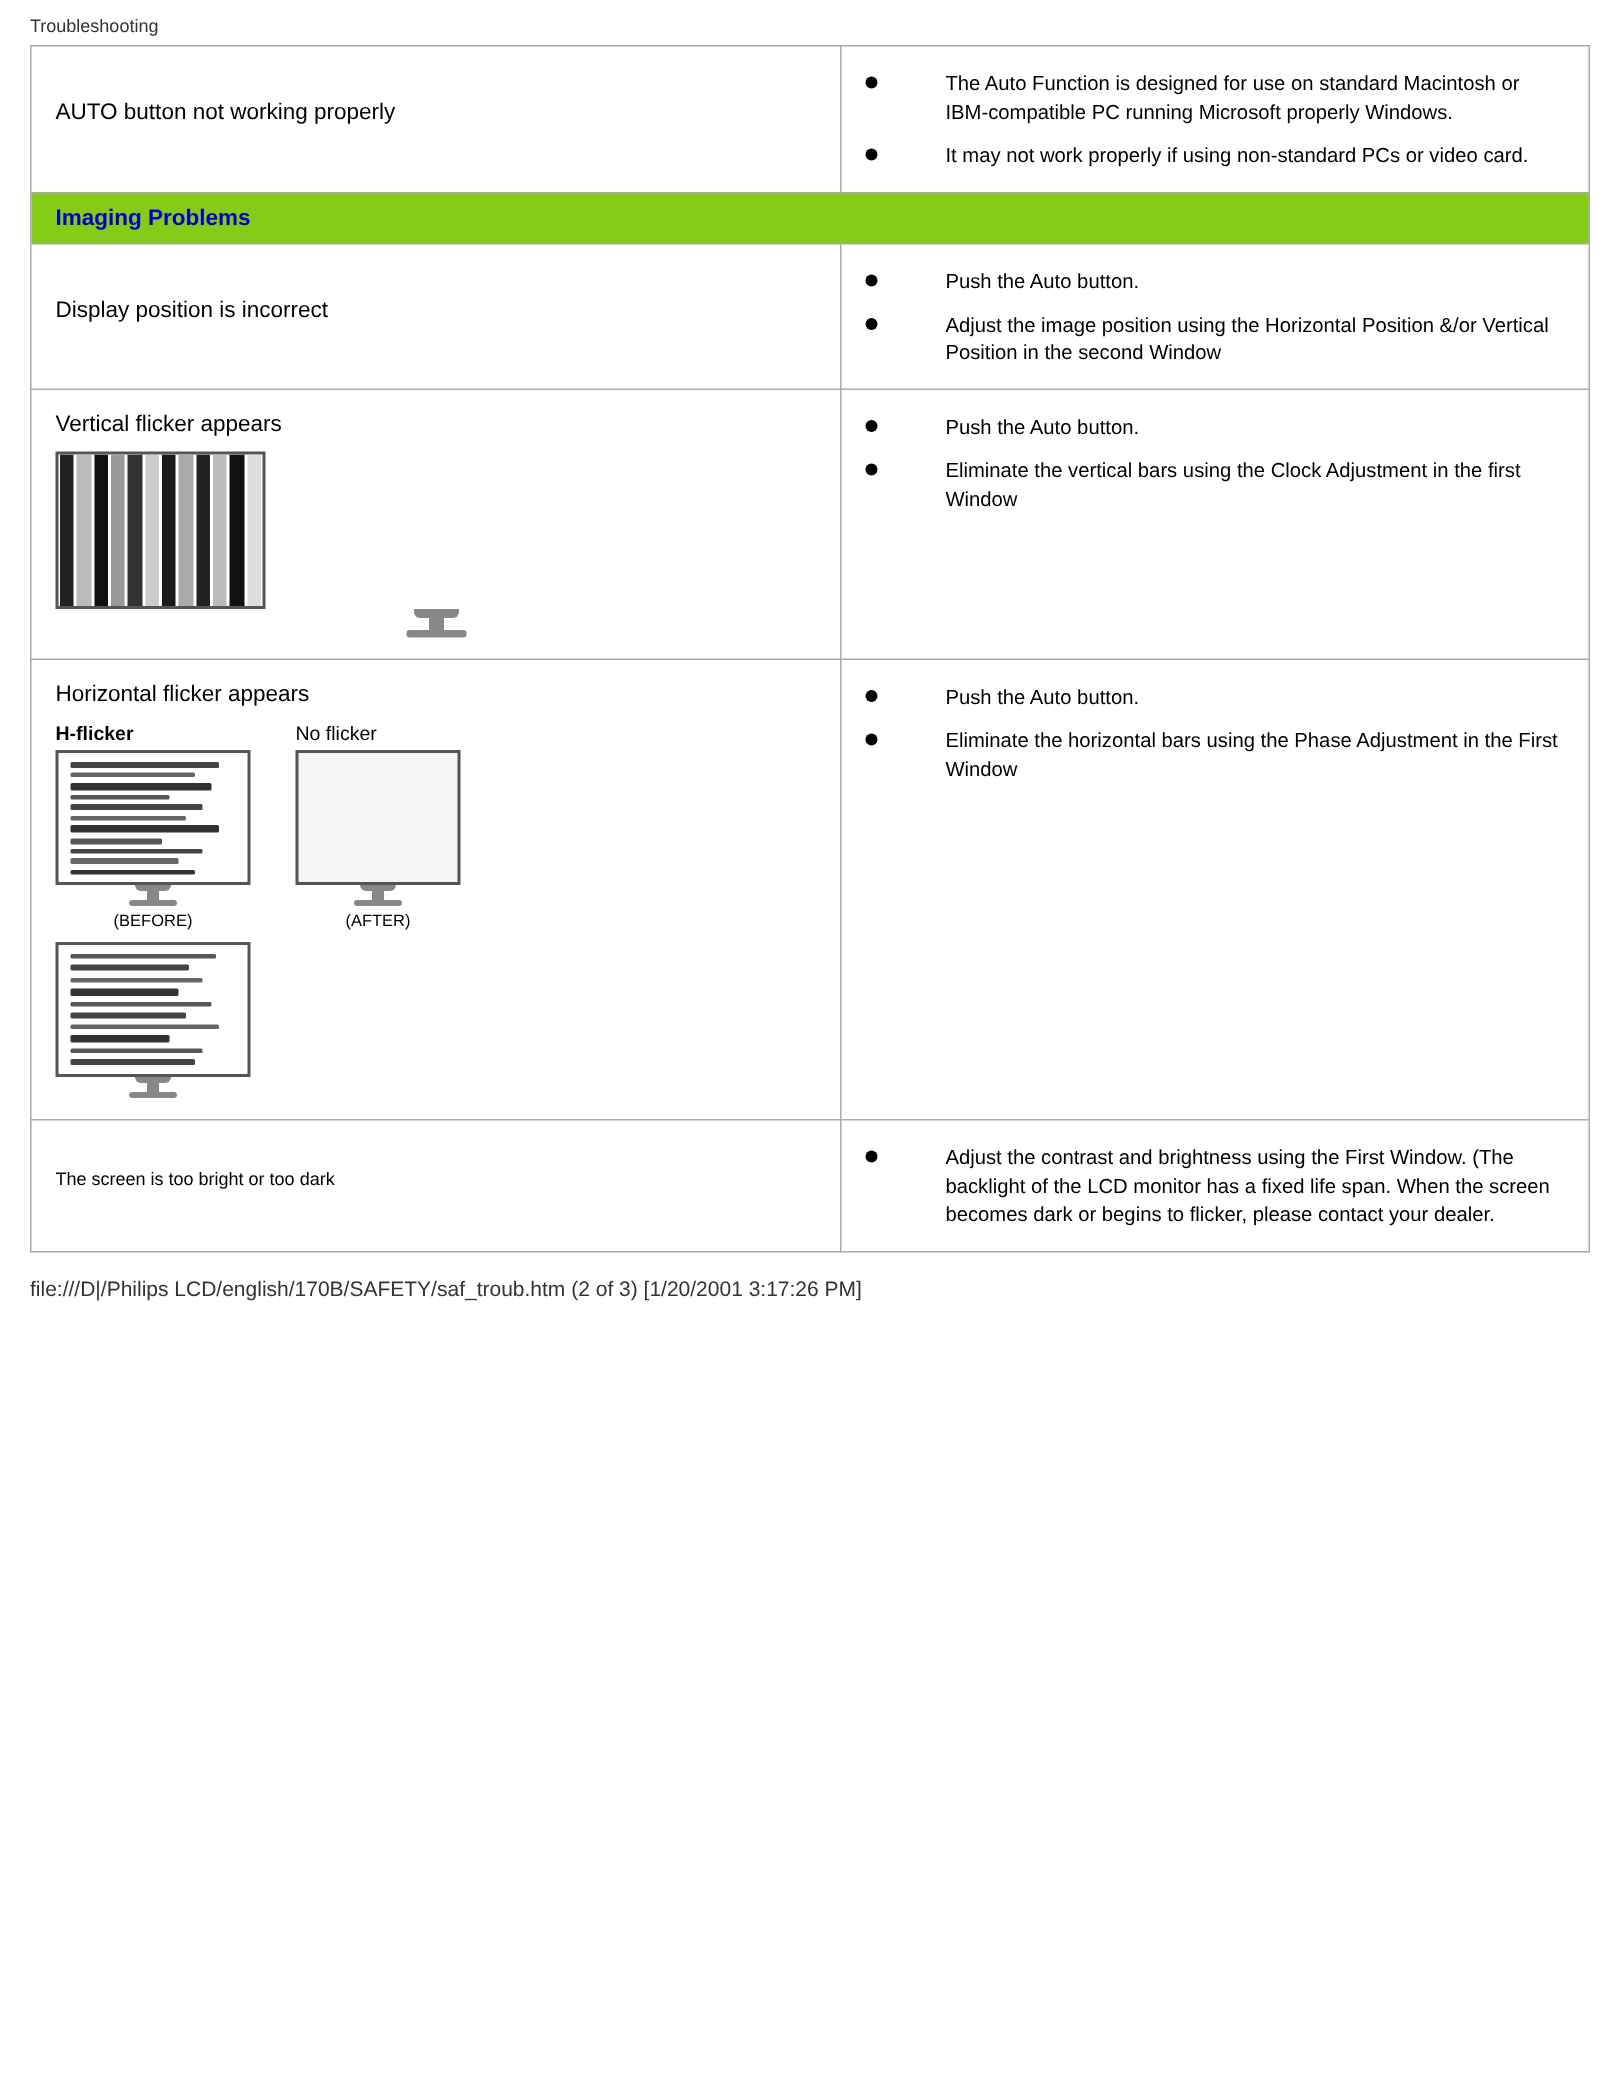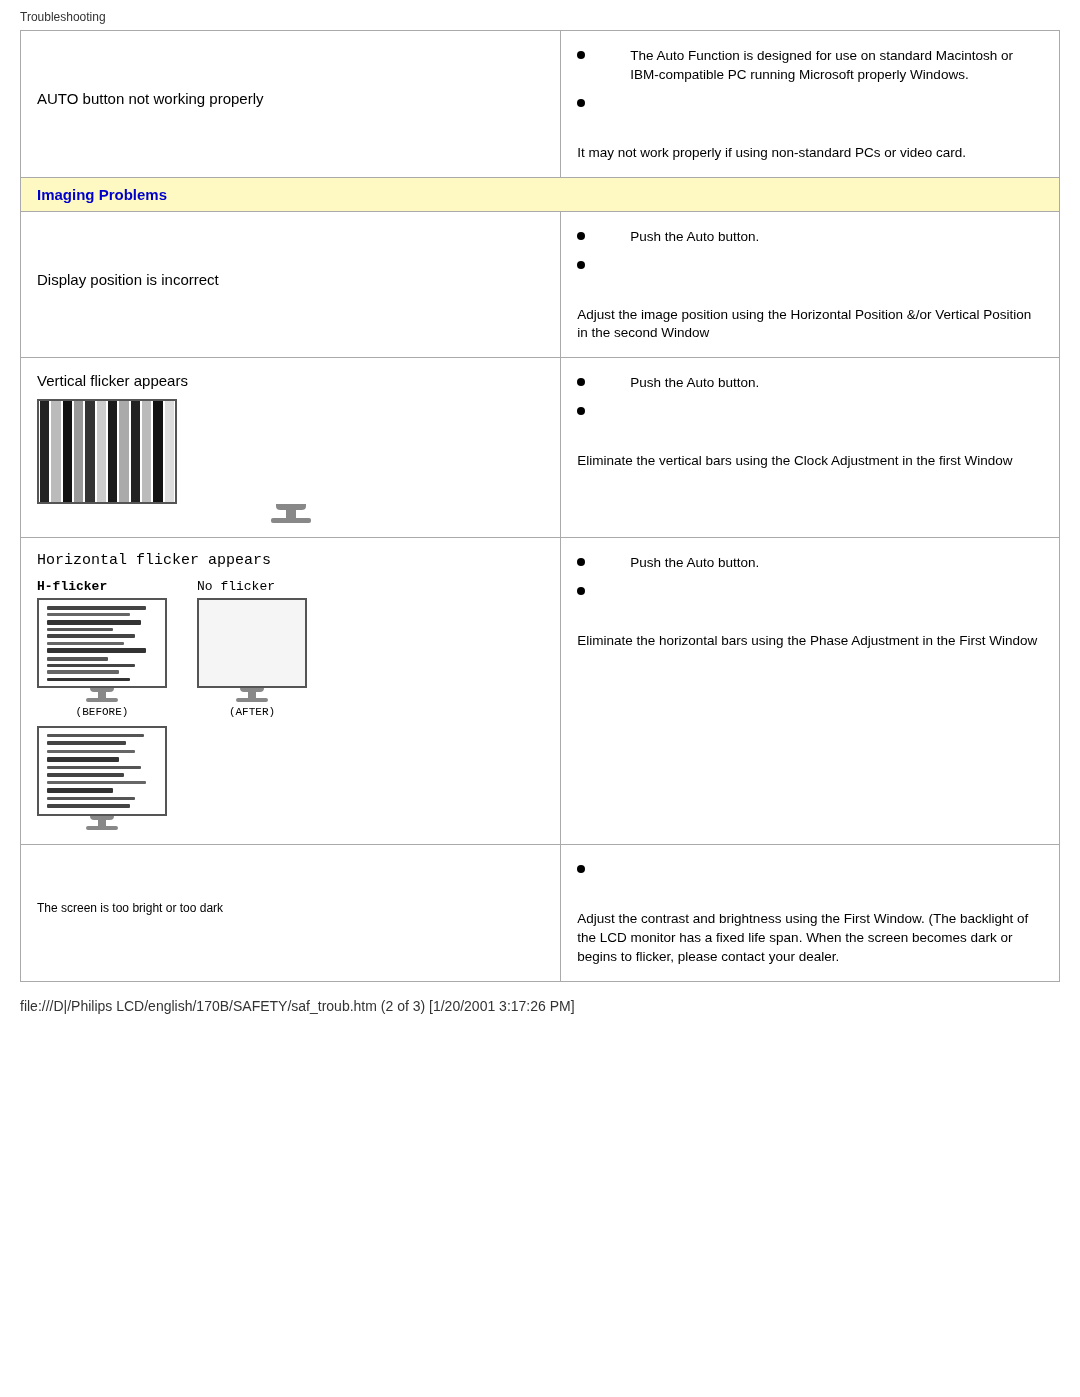--- a/index.html
+++ b/index.html
@@ -28,21 +28,21 @@
     .main-table .left-col {
       width: 52%;
       vertical-align: middle;
     }
     .main-table .right-col {
       width: 48%;
       vertical-align: top;
       padding-top: 16px;
     }
     .section-header td {
-      background: #fef9c3;
+      background: #84cc16;
       padding: 8px 16px;
     }
     .section-header-text {
       color: #0000cc;
       font-size: 15px;
       font-weight: bold;
     }
     .bullet-list {
       list-style: none;
       padding: 0;
@@ -51,21 +51,20 @@
     .bullet-list li {
       display: flex;
       align-items: flex-start;
       margin-bottom: 10px;
       font-size: 13.5px;
       line-height: 1.4;
       gap: 37px;
     }
     .bullet-list li:last-child {
       margin-bottom: 0;
-      flex-direction: column;
     }
     .bullet-dot {
       display: inline-block;
       width: 8px;
       height: 8px;
       background: #000;
       border-radius: 50%;
       margin-right: 8px;
       margin-top: 4px;
       flex-shrink: 0;
@@ -278,21 +277,21 @@
         </li>
         <li>
           <span class="bullet-dot"></span>
           <span>Eliminate the vertical bars using the Clock Adjustment in the first Window</span>
         </li>
       </ul>
     </td>
   </tr>
 
   <tr>
-    <td class="left-col" style="vertical-align: top; padding-top: 14px; font-family: Liberation Mono, monospace;">
+    <td class="left-col" style="vertical-align: top; padding-top: 14px;">
       <span class="problem-title">Horizontal flicker appears</span>
       
       <div class="hflicker-section">
 
         <div style="display:flex; flex-direction:column; align-items:flex-start;">
           <span class="hflicker-label">H-flicker</span>
           <div style="display:flex; flex-direction:column; gap:8px;">
 
             <div style="display:flex;flex-direction:column;align-items:center;">
               <div class="hflicker-img">

